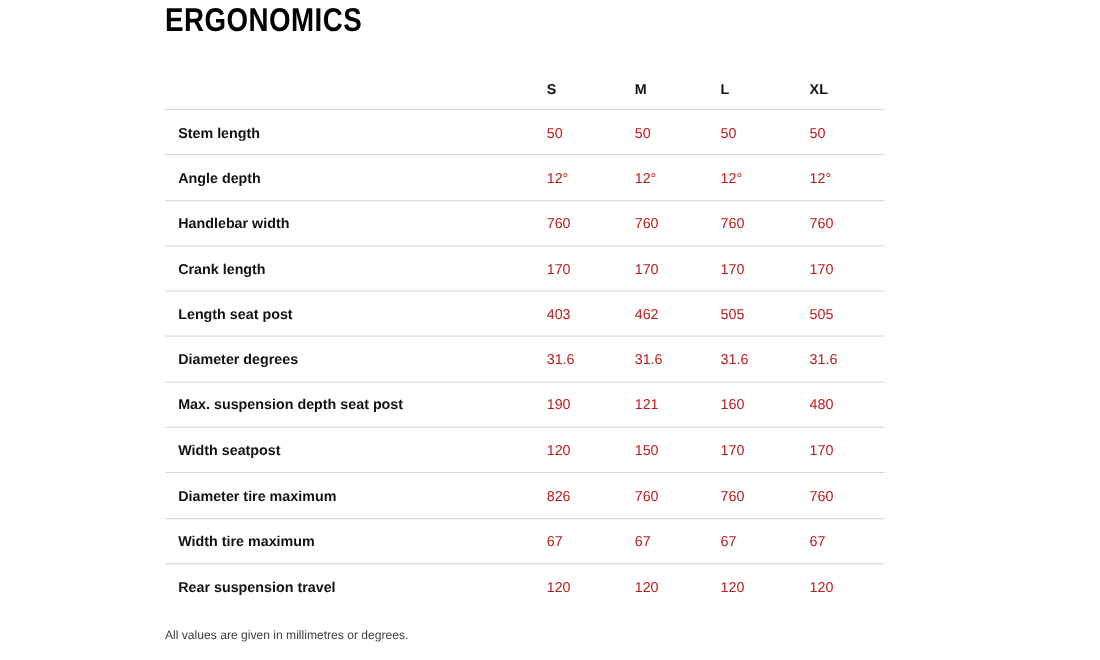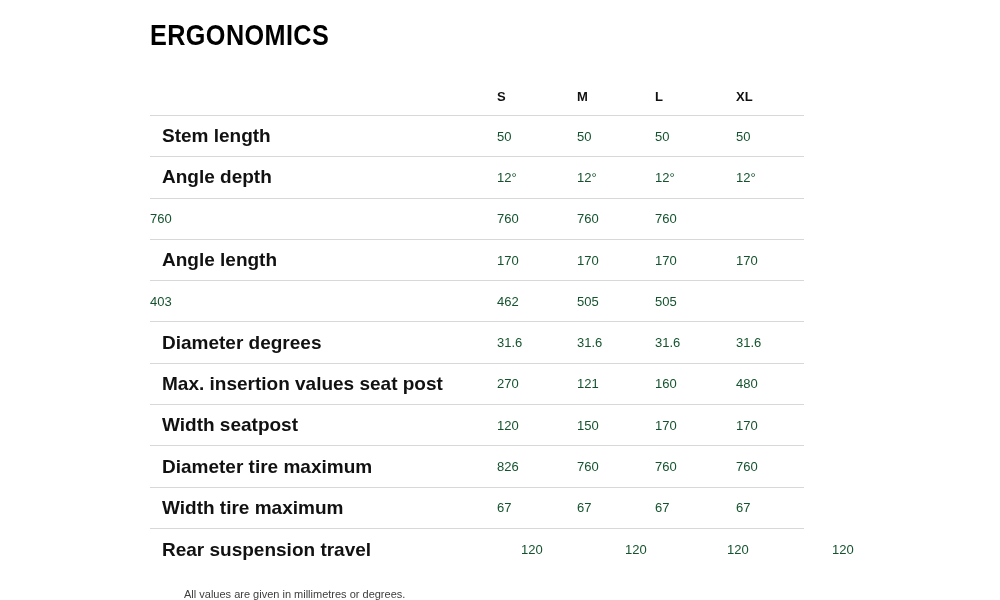--- a/index.html
+++ b/index.html
@@ -5,45 +5,45 @@
   :root{
     --divider:#d8d8d8;
     --text:#1a1a1a;
   }
   html,body{margin:0;padding:0;}
   body{
     width:1000px;height:600px;background:#ffffff;overflow:hidden;
     font-family:"Liberation Sans",sans-serif;color:var(--text);
     position:relative;
   }
-  .content{position:absolute;left:150px;top:16px;width:654px;}
+  .content{position:absolute;left:150px;top:0;width:654px;}
   .title{
     margin:0;padding-top:4px;font-size:30px;line-height:30px;font-weight:700;
     color:#000;white-space:nowrap;letter-spacing:0.5px;
     transform:scaleX(0.84);transform-origin:left top;
   }
   .trow{
     display:grid;
     grid-template-columns:347px 80px 78px 81px 68px;
     align-items:center;
   }
   .thead{
     margin-top:28px;height:38px;box-sizing:border-box;
     border-bottom:1px solid var(--divider);
   }
   .thead .value-cell{font-weight:700;color:#111;}
   #tbody .trow{
     height:41.3px;box-sizing:border-box;
     border-bottom:1px solid var(--divider);
   }
-  #tbody .trow:last-child{border-bottom:none;gap:24px;}
+  #tbody .trow:last-child{border-bottom:none;}
   .cell{overflow:hidden;white-space:nowrap;}
-  .label-cell{padding-left:12px;font-weight:700;font-size:19px;color:#111;}
-  .value-cell{font-size:13px;color:#14532d;text-align:left;}
-  .footnote{margin-top:18px;font-size:11px;line-height:13px;color:#3d3d3d;margin-left:34px;}
+  .label-cell{padding-left:12px;font-weight:700;font-size:13px;color:#111;}
+  .value-cell{font-size:13px;color:#b91c1c;text-align:left;}
+  .footnote{margin-top:18px;font-size:11px;line-height:13px;color:#3d3d3d;}
 </style>
 </head>
 <body>
 
 <div class="content">
   <h1 class="title">ERGONOMICS</h1>
 
   <div>
     <div class="trow thead" id="thead">
         <div class="cell label-cell"></div>
@@ -61,48 +61,50 @@
           <div class="cell value-cell">50</div>
         </div>
         <div class="trow">
           <div class="cell label-cell">Angle depth</div>
           <div class="cell value-cell">12°</div>
           <div class="cell value-cell">12°</div>
           <div class="cell value-cell">12°</div>
           <div class="cell value-cell">12°</div>
         </div>
         <div class="trow">
+          <div class="cell label-cell">Handlebar width</div>
           <div class="cell value-cell">760</div>
           <div class="cell value-cell">760</div>
           <div class="cell value-cell">760</div>
           <div class="cell value-cell">760</div>
         </div>
         <div class="trow">
-          <div class="cell label-cell">Angle length</div>
+          <div class="cell label-cell">Crank length</div>
           <div class="cell value-cell">170</div>
           <div class="cell value-cell">170</div>
           <div class="cell value-cell">170</div>
           <div class="cell value-cell">170</div>
         </div>
         <div class="trow">
+          <div class="cell label-cell">Length seat post</div>
           <div class="cell value-cell">403</div>
           <div class="cell value-cell">462</div>
           <div class="cell value-cell">505</div>
           <div class="cell value-cell">505</div>
         </div>
         <div class="trow">
           <div class="cell label-cell">Diameter degrees</div>
           <div class="cell value-cell">31.6</div>
           <div class="cell value-cell">31.6</div>
           <div class="cell value-cell">31.6</div>
           <div class="cell value-cell">31.6</div>
         </div>
         <div class="trow">
-          <div class="cell label-cell">Max. insertion values seat post</div>
-          <div class="cell value-cell">270</div>
+          <div class="cell label-cell">Max. suspension depth seat post</div>
+          <div class="cell value-cell">190</div>
           <div class="cell value-cell">121</div>
           <div class="cell value-cell">160</div>
           <div class="cell value-cell">480</div>
         </div>
         <div class="trow">
           <div class="cell label-cell">Width seatpost</div>
           <div class="cell value-cell">120</div>
           <div class="cell value-cell">150</div>
           <div class="cell value-cell">170</div>
           <div class="cell value-cell">170</div>

